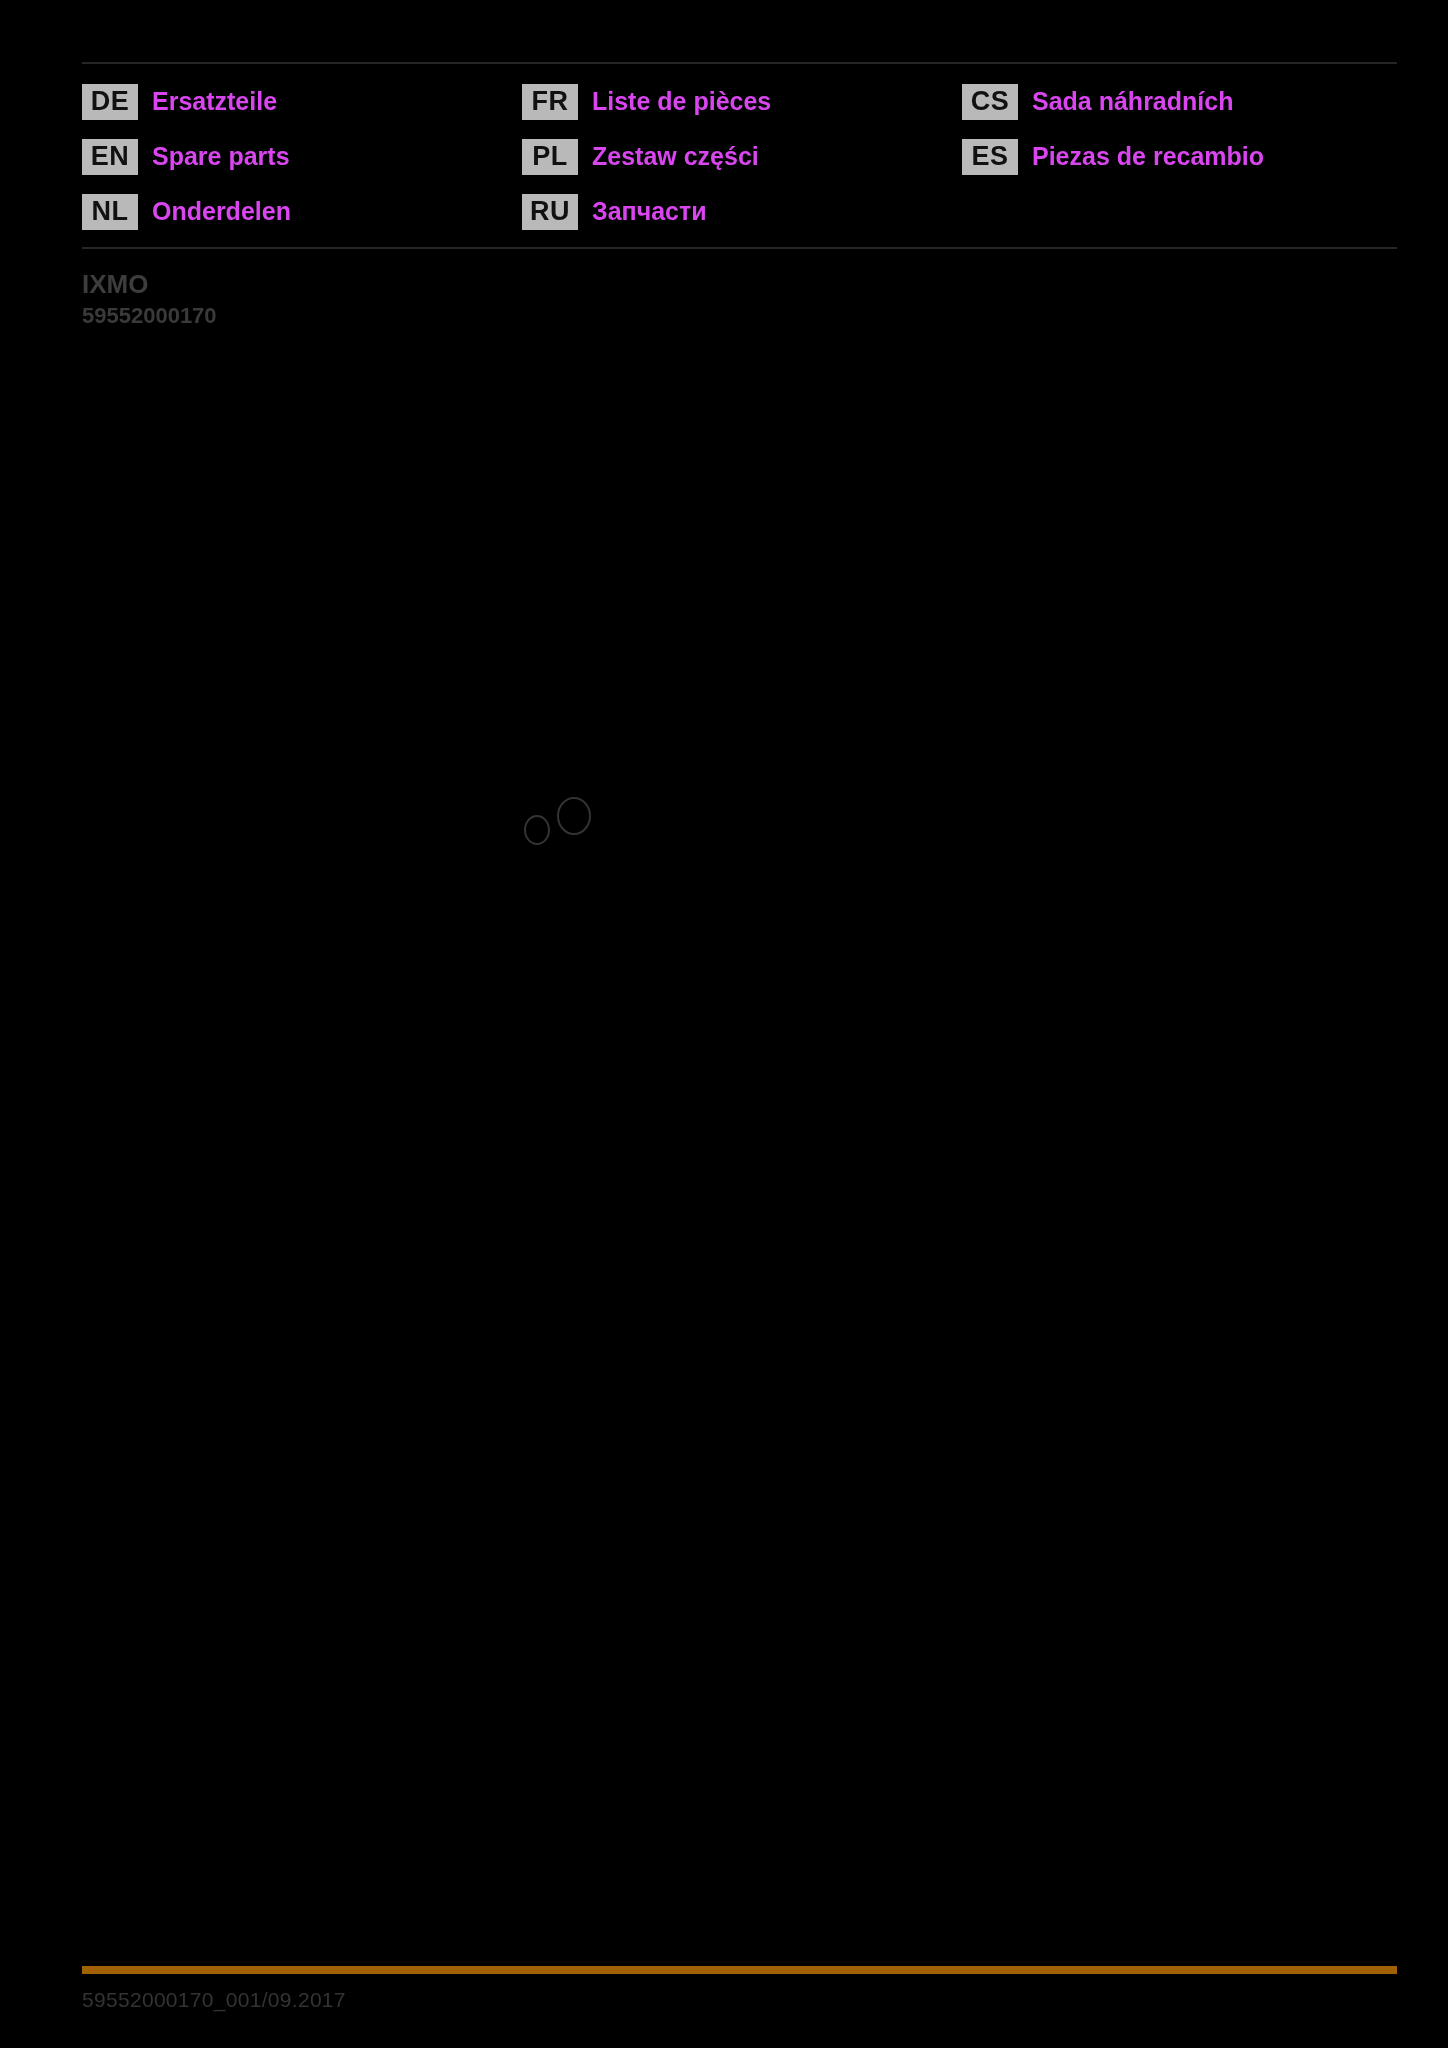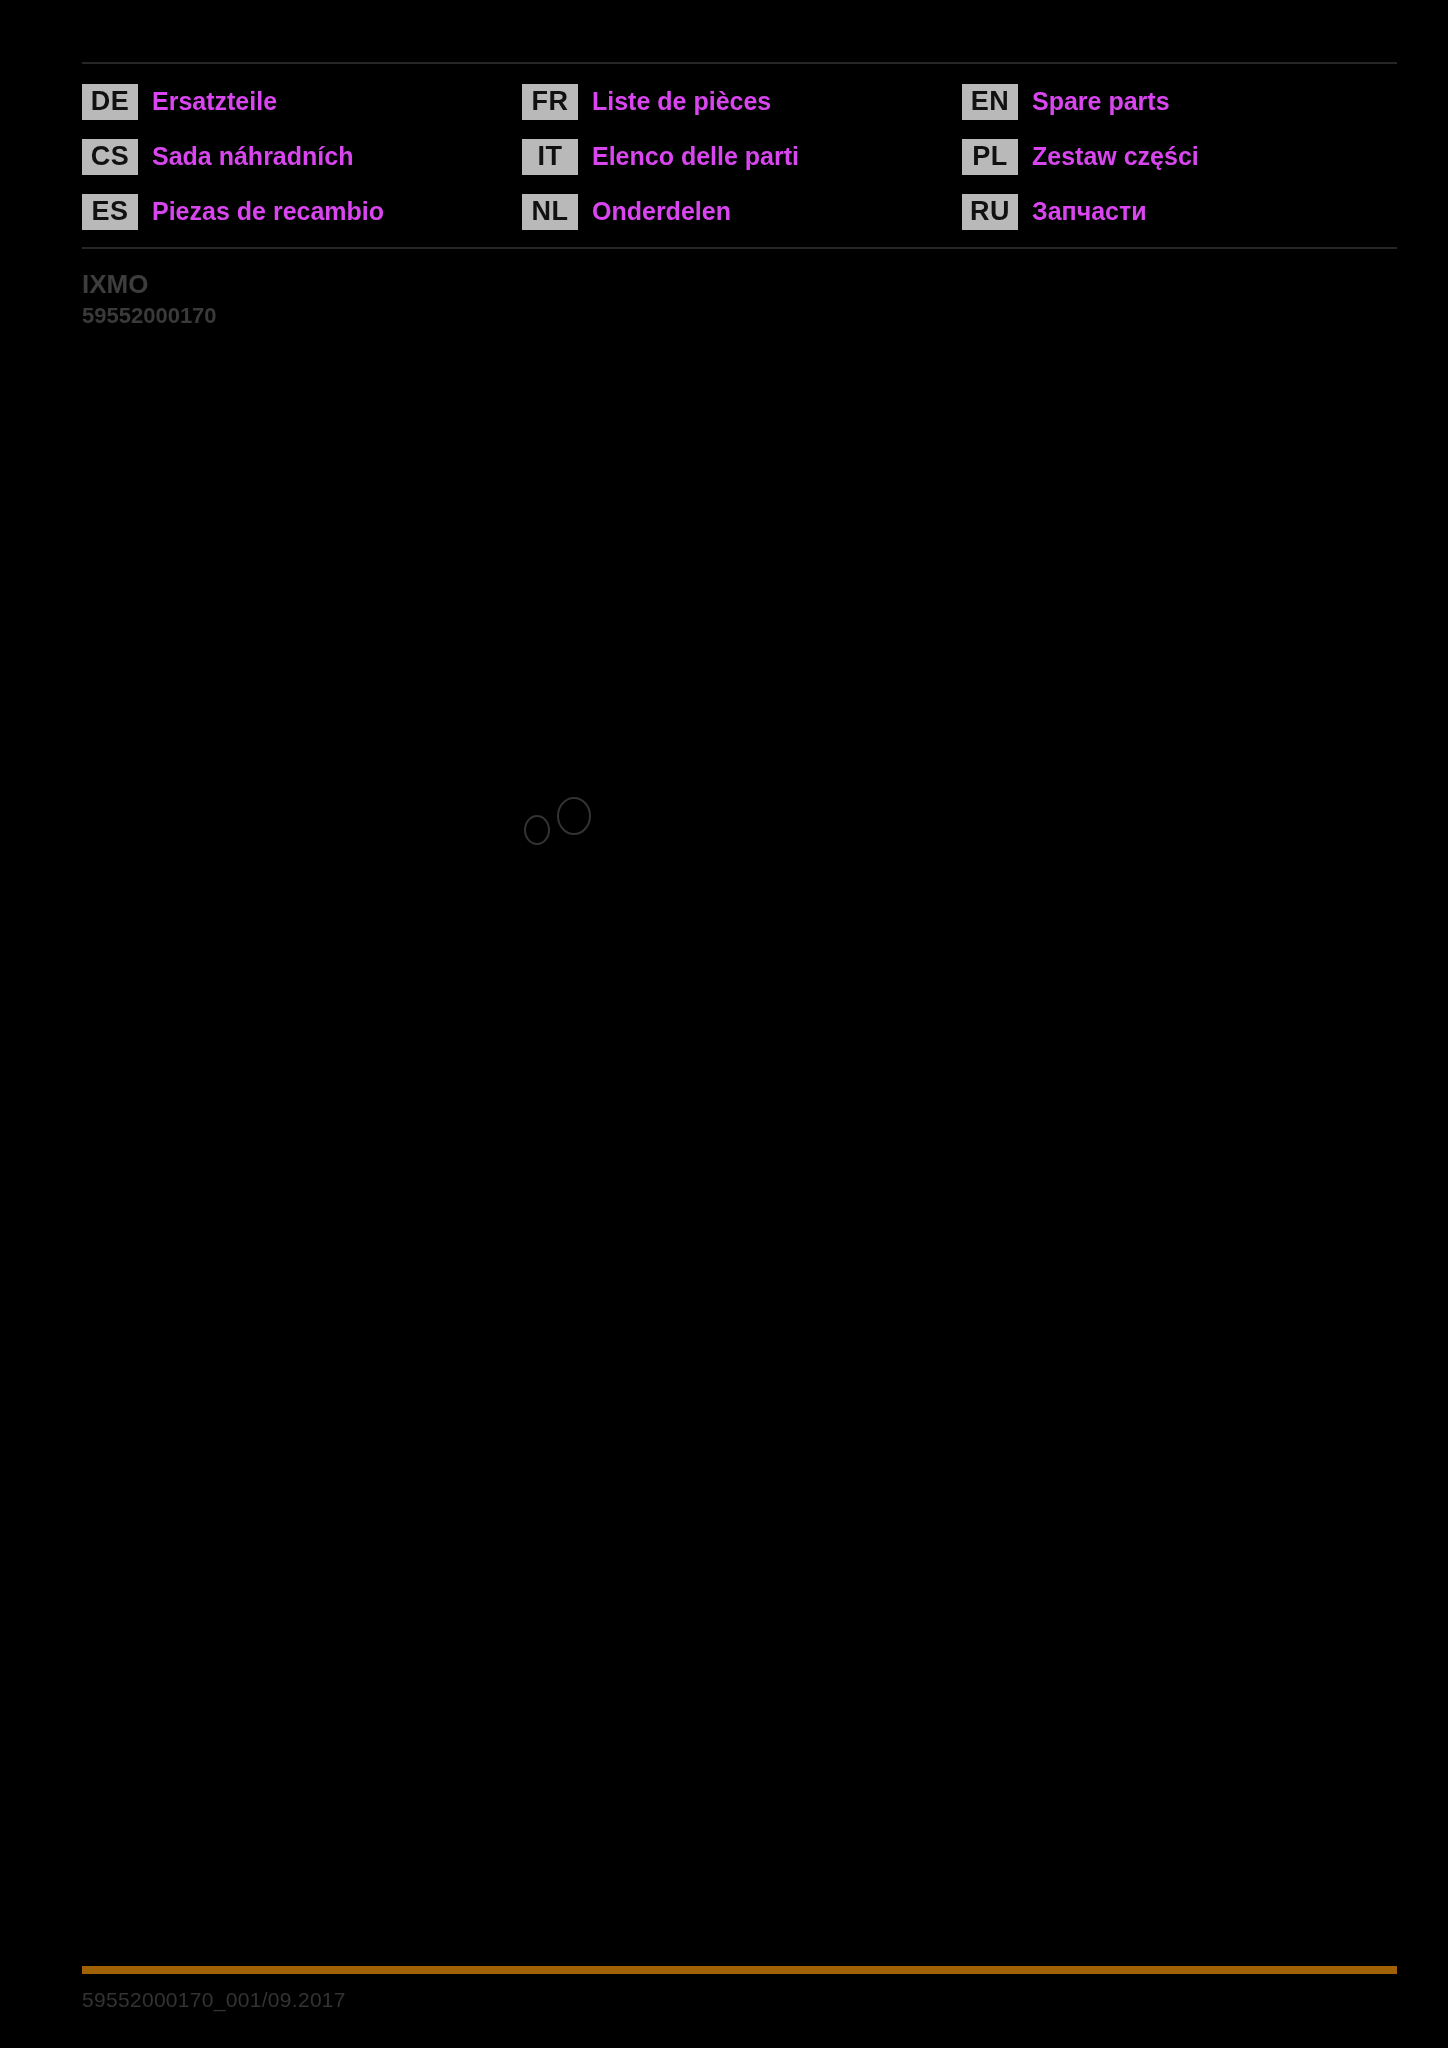--- a/index.html
+++ b/index.html
@@ -129,31 +129,27 @@
 
       <div class="lang-cell">
         <span class="lang-tag">DE</span>
         <span class="lang-label">Ersatzteile</span>
       </div>
       <div class="lang-cell">
         <span class="lang-tag">FR</span>
         <span class="lang-label">Liste de pièces</span>
       </div>
       <div class="lang-cell">
-        <span class="lang-tag">EN</span>
-        <span class="lang-label">Spare parts</span>
+        <span class="lang-tag">CS</span>
+        <span class="lang-label">Sada náhradních</span>
       </div>
 
       <div class="lang-cell">
-        <span class="lang-tag">CS</span>
-        <span class="lang-label">Sada náhradních</span>
-      </div>
-      <div class="lang-cell">
-        <span class="lang-tag">IT</span>
-        <span class="lang-label">Elenco delle parti</span>
+        <span class="lang-tag">EN</span>
+        <span class="lang-label">Spare parts</span>
       </div>
       <div class="lang-cell">
         <span class="lang-tag">PL</span>
         <span class="lang-label">Zestaw części</span>
       </div>
 
       <div class="lang-cell">
         <span class="lang-tag">ES</span>
         <span class="lang-label">Piezas de recambio</span>
       </div>

